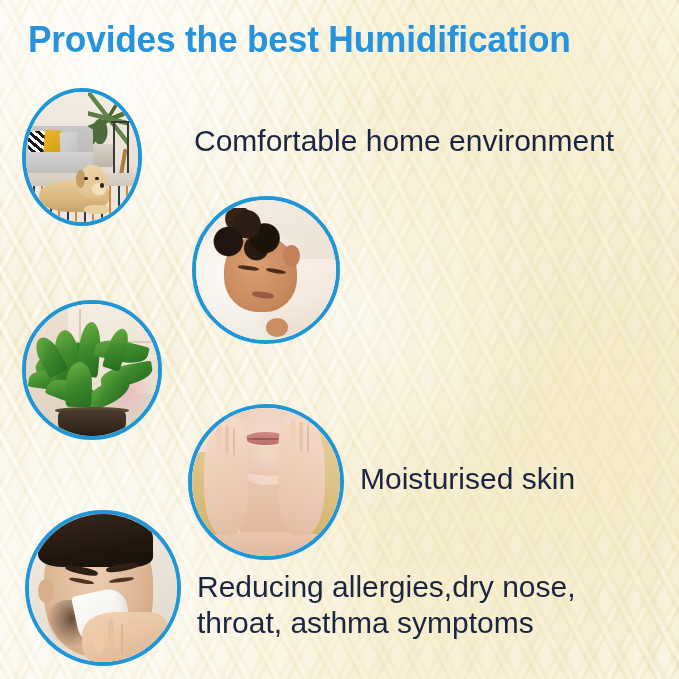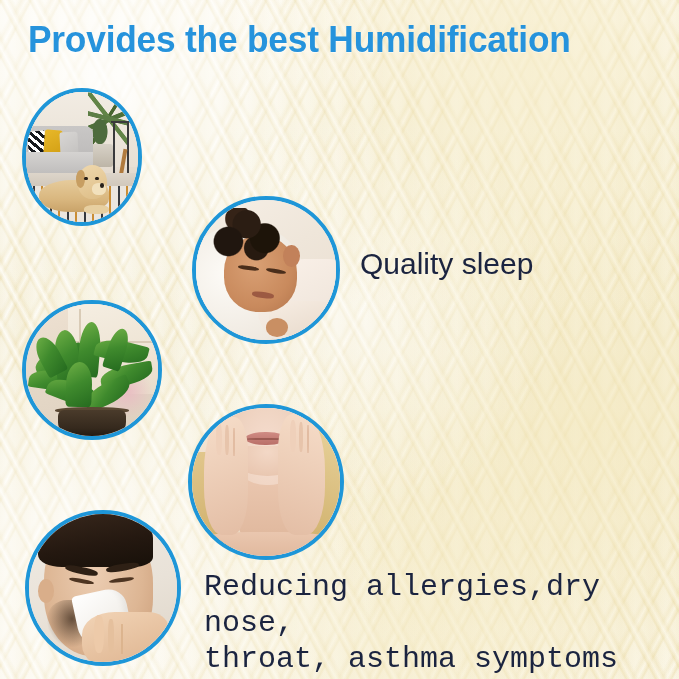--- a/index.html
+++ b/index.html
@@ -282,21 +282,21 @@
     color:#1b2440;
     font-size:30px;
     line-height:36px;
     white-space:pre-line;
     letter-spacing:0px;
   }
   #text-comfort{left:194px; top:123px;}
   #text-sleep  {left:360px; top:246px;}
   #text-plants {left:192px; top:353px;}
   #text-skin   {left:360px; top:461px;}
-  #text-allerg {left:204px; top:569px;font-family:Liberation Mono, monospace;}
+  #text-allerg {left:197px; top:569px;}
 </style>
 </head>
 <body>
 
 <div id="poster">
 
   <div class="bg-layer bg-base"></div>
   <div class="bg-layer bg-diamond"></div>
   <div class="bg-layer bg-streak"></div>
   <div class="bg-layer bg-blob"></div>
@@ -394,17 +394,18 @@
       <div class="brow2"></div>
       <div class="eye1"></div>
       <div class="eye2"></div>
       <div class="beard"></div>
       <div class="tissue"></div>
       <div class="hand"></div>
       <div class="finger"></div>
     </div>
   </div>
 
-  <div class="benefit" id="text-sleep">Quality sleep</div>
+  <div class="benefit" id="text-comfort">Comfortable home environment</div>
+  <div class="benefit" id="text-skin">Moisturised skin</div>
   <div class="benefit" id="text-allerg">Reducing allergies,dry nose,
 throat, asthma symptoms</div>
 
 </div>
 
 </body></html>

